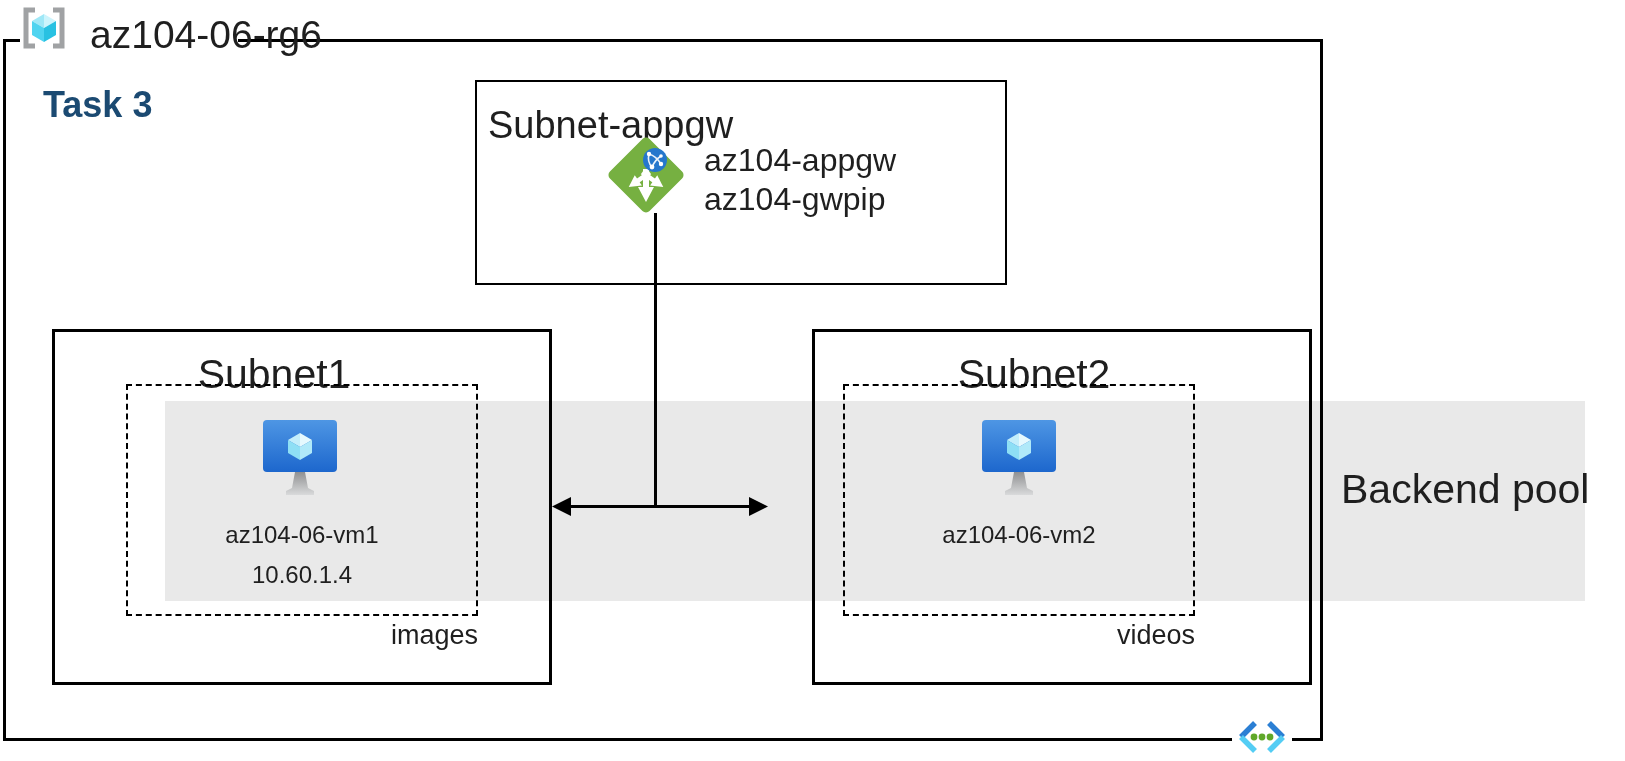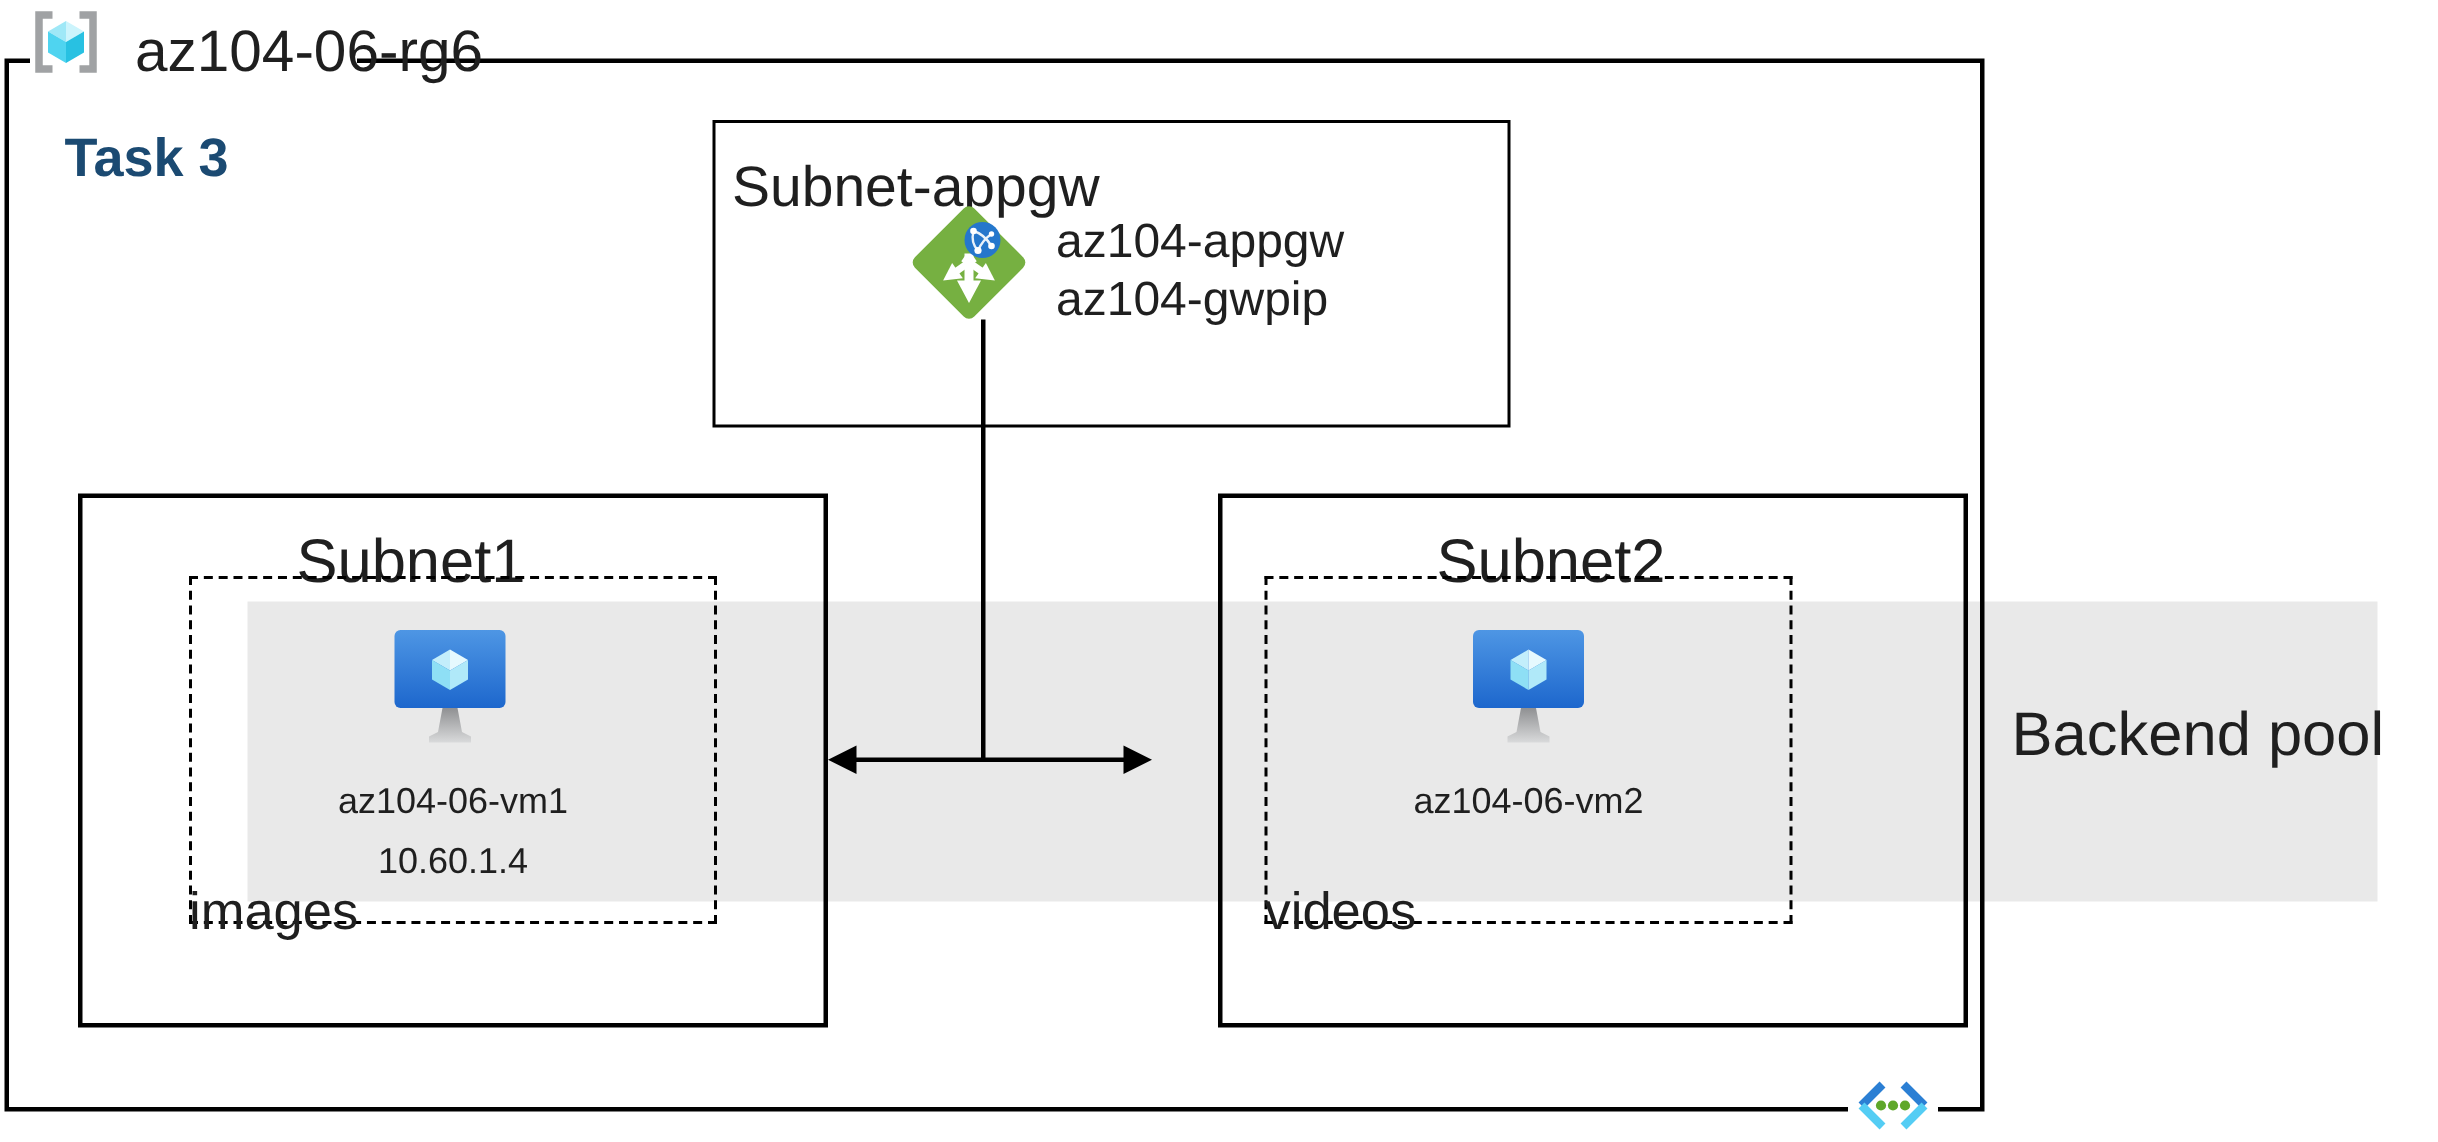--- a/index.html
+++ b/index.html
@@ -24,21 +24,21 @@
   .appgw-text{left:704px;top:141px;font-size:32px;line-height:39px;white-space:nowrap;}
   
   .subnet-box{top:329px;width:500px;height:356px;border:3px solid #000;box-sizing:border-box;}
   .sb1{left:52px;} .sb2{left:812px;}
   .subnet-title{top:337px;width:444px;text-align:center;font-size:41px;margin-top:14px;}
   .dashed-pool{top:384px;width:352px;height:232px;border:2.5px dashed #000;box-sizing:border-box;}
   .dp1{left:126px;} .dp2{left:843px;}
   .vm-icon{top:420px;width:76px;height:78px;}
   .vmi1{left:262px;} .vmi2{left:981px;}
   .vm-text{top:515px;width:352px;text-align:center;font-size:24px;line-height:40px;}
-  .store-label{top:588px;width:352px;text-align:left;font-size:35px;}
+  .store-label{top:620px;width:352px;text-align:right;font-size:27px;}
   
   .connector{left:0;top:0;width:1625px;height:761px;pointer-events:none;}
   
   .vnet-backing{left:1232px;top:714px;width:60px;height:47px;background:#fff;}
   .vnet-icon{left:1235px;top:716px;width:54px;height:42px;}
 </style>
 </head>
 <body>
 
 <div id="canvas">

